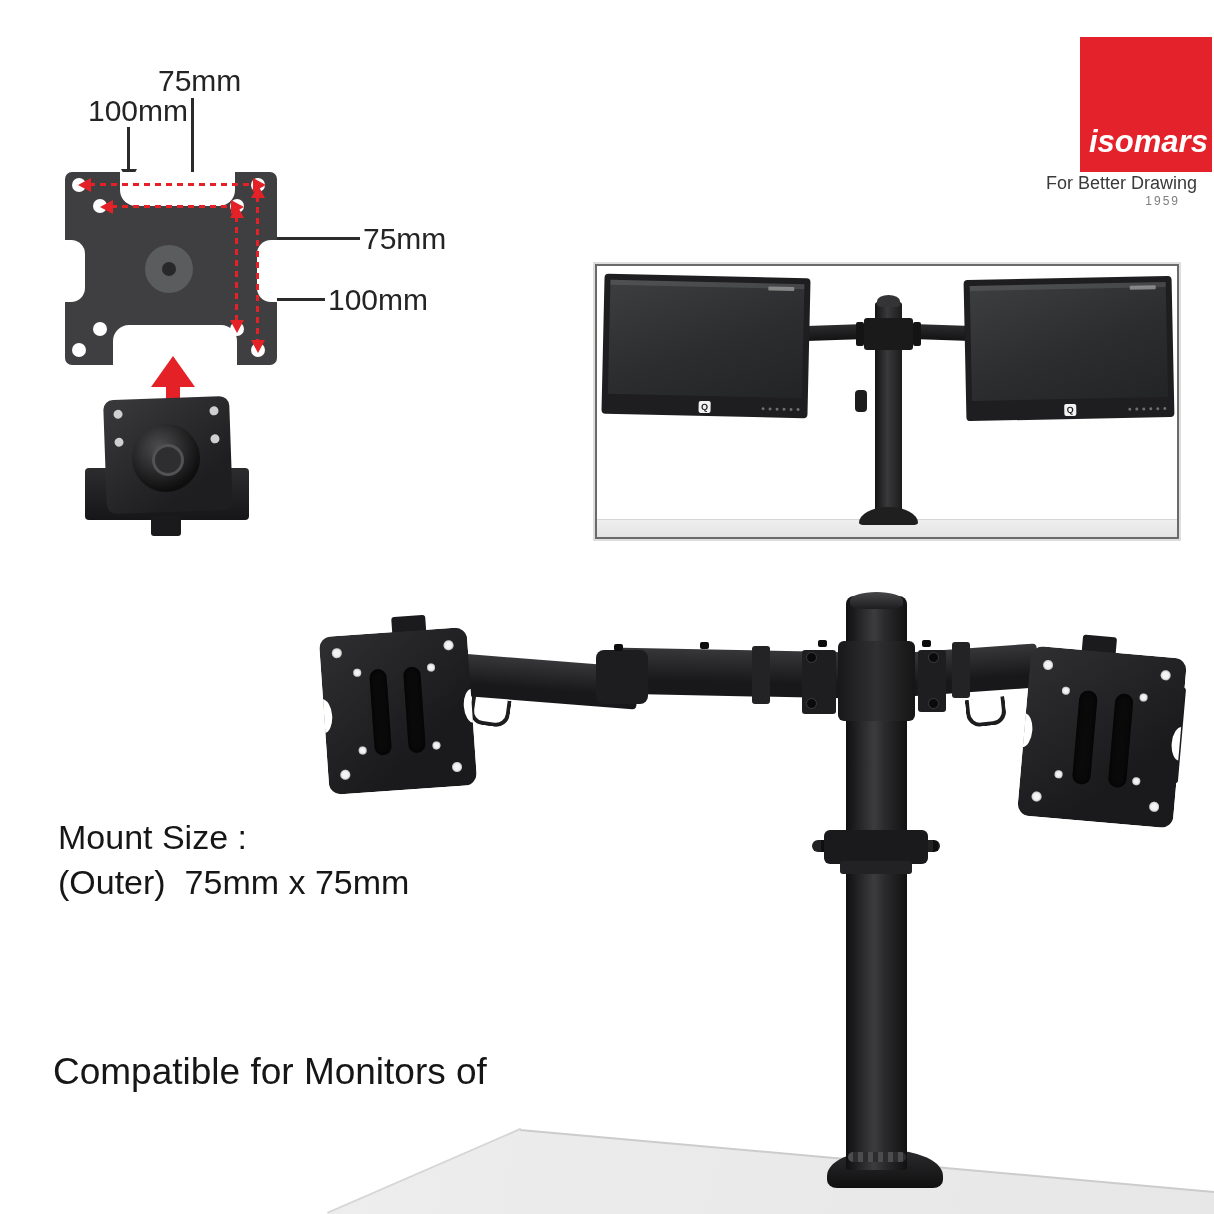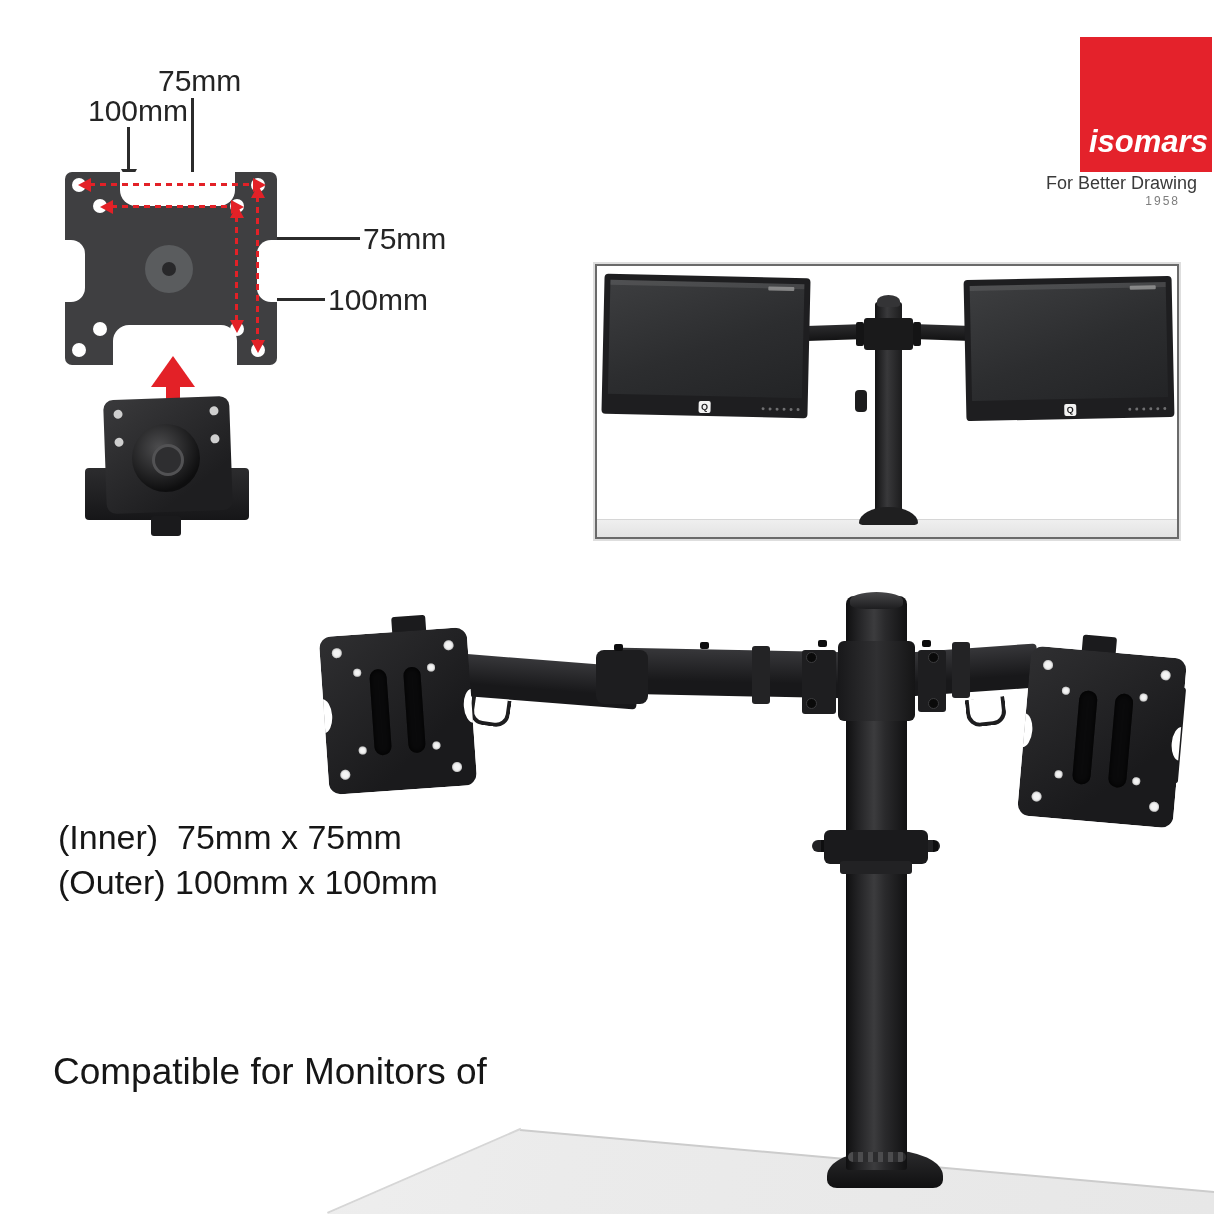--- a/index.html
+++ b/index.html
@@ -184,21 +184,21 @@
         <div class="head-pivot-ring"></div>
       </div>
       <div class="head-foot"></div>
     </div>
   </div>
 
   <div class="logo-square">
     <div class="logo-word">isomars</div>
   </div>
   <div class="logo-tagline">For Better Drawing</div>
-  <div class="logo-year">1958</div>
+  <div class="logo-year">1959</div>
 
   <div class="photo-box">
     <div class="pb-desk"></div>
 
     <div class="pb-pole"></div>
     <div class="pb-cap"></div>
     <div class="pb-base"></div>
 
     <div class="pb-arm" style="left:202px;top:59px;width:74px;transform:rotate(-2deg);"></div>
     <div class="pb-arm" style="left:308px;top:59px;width:74px;transform:rotate(2deg);"></div>
@@ -304,21 +304,21 @@
     <div class="vesa-hole" style="left:131px;top:145px;width:10px;height:10px;"></div>
     <div class="vesa-hole" style="left:34px;top:38px;width:8px;height:8px;"></div>
     <div class="vesa-hole" style="left:112px;top:38px;width:8px;height:8px;"></div>
     <div class="vesa-hole" style="left:34px;top:122px;width:8px;height:8px;"></div>
     <div class="vesa-hole" style="left:112px;top:122px;width:8px;height:8px;"></div>
     <div class="vesa-slot" style="left:52px;top:40px;width:18px;height:94px;"></div>
     <div class="vesa-slot" style="left:88px;top:40px;width:18px;height:94px;"></div>
   </div>
 
   <div class="spec-block">
-    <div>(Inner)  75mm x 75mm</div>
-    <div>(Outer) 100mm x 100mm</div>
+    <div>Mount Size :</div>
+    <div>(Outer)  75mm x 75mm</div>
   </div>
 
   <div class="compat-block">
     <div>Compatible for Monitors of</div>
   </div>
 
 </div>
 
 </body></html>

